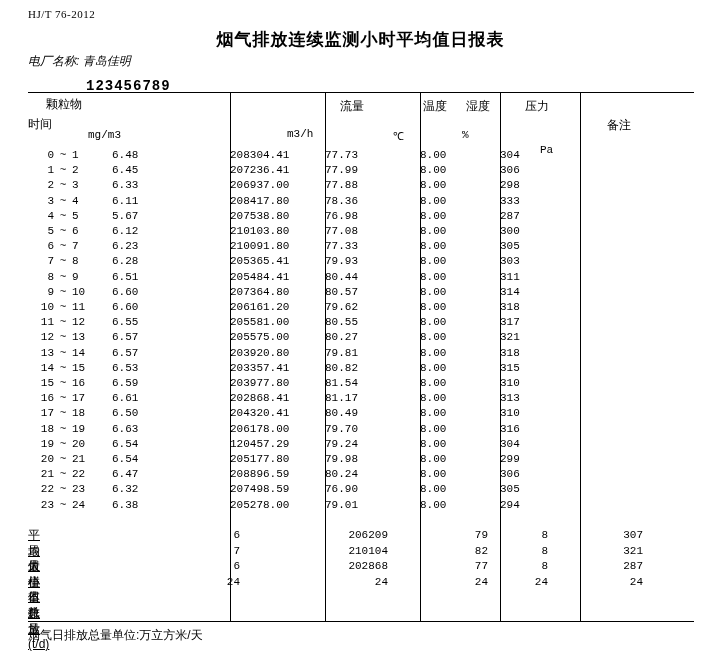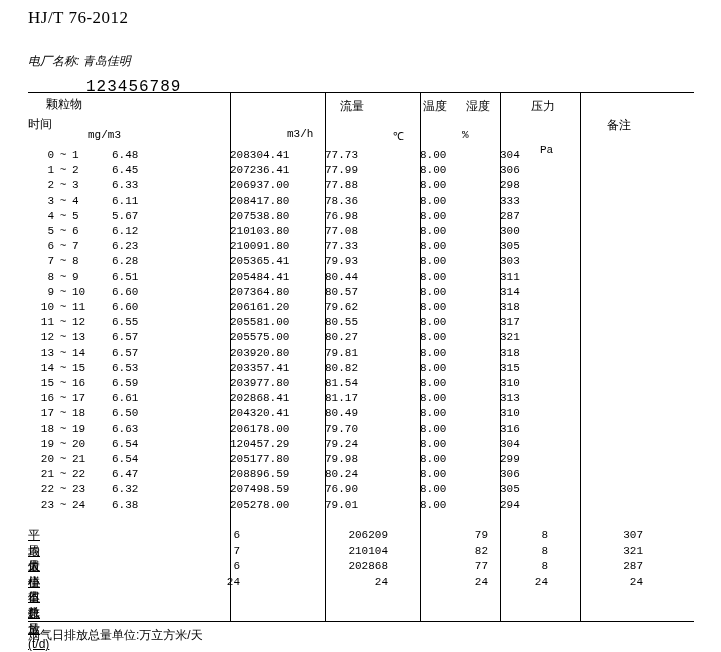--- a/index.html
+++ b/index.html
@@ -17,21 +17,21 @@
   }
   .page {
     position: relative;
     width: 721px;
     height: 652px;
   }
   .std-code {
     position: absolute;
     left: 28px;
     top: 8px;
-    font-size: 17px;
+    font-size: 11px;
     font-family: "Liberation Serif", serif;
     letter-spacing: 0.5px;
   }
   .doc-title {
     position: absolute;
     left: 0;
     top: 28px;
     width: 721px;
     text-align: center;
     font-size: 17px;
@@ -46,42 +46,43 @@
     font-size: 12px;
     font-style: italic;
   }
   .plant-label { font-size: 12px; }
   .plant-value { font-size: 12px; }
 
   .code-row {
     position: absolute;
     left: 86px;
     top: 78px;
-    font-size: 16px;
+    font-size: 14px;
     font-family: "Liberation Mono", monospace;
     letter-spacing: 1px;
+    font-weight: bold;
   }
   .date-row {
     position: absolute;
     right: 22px;
     top: 83px;
     font-size: 11px;
     text-align: right;
   }
 
   
   .hdr {
     position: absolute;
     font-size: 12px;
   }
   .hdr-particle { left: 46px; top: 96px; }
   .hdr-flow { left: 340px; top: 98px; }
   .hdr-temp { left: 423px; top: 98px; }
   .hdr-humid { left: 466px; top: 98px; }
-  .hdr-press { left: 525px; top: 98px; margin-left: 6px; }
+  .hdr-press { left: 525px; top: 98px; }
   .hdr-time { left: 28px; top: 116px; }
   .hdr-remark { left: 607px; top: 117px; }
 
   .unit {
     position: absolute;
     font-size: 11px;
     font-family: "Liberation Mono", monospace;
   }
   .unit-mg { left: 88px; top: 129px; text-align: center; }
   .unit-m3h { left: 287px; top: 128px; }
@@ -172,20 +173,21 @@
     top: 627px;
     font-size: 12px;
   }
 </style>
 </head>
 <body>
 
 <div class="page">
 
   <div class="std-code">HJ/T 76-2012</div>
+  <div class="doc-title">烟气排放连续监测小时平均值日报表</div>
 
   <div class="plant-row">
     <span class="plant-label">电厂名称:</span>
     <span class="plant-value">青岛佳明</span>
   </div>
 
   <div class="code-row">123456789</div>
 
 
   <div class="hrule hr-top"></div>

